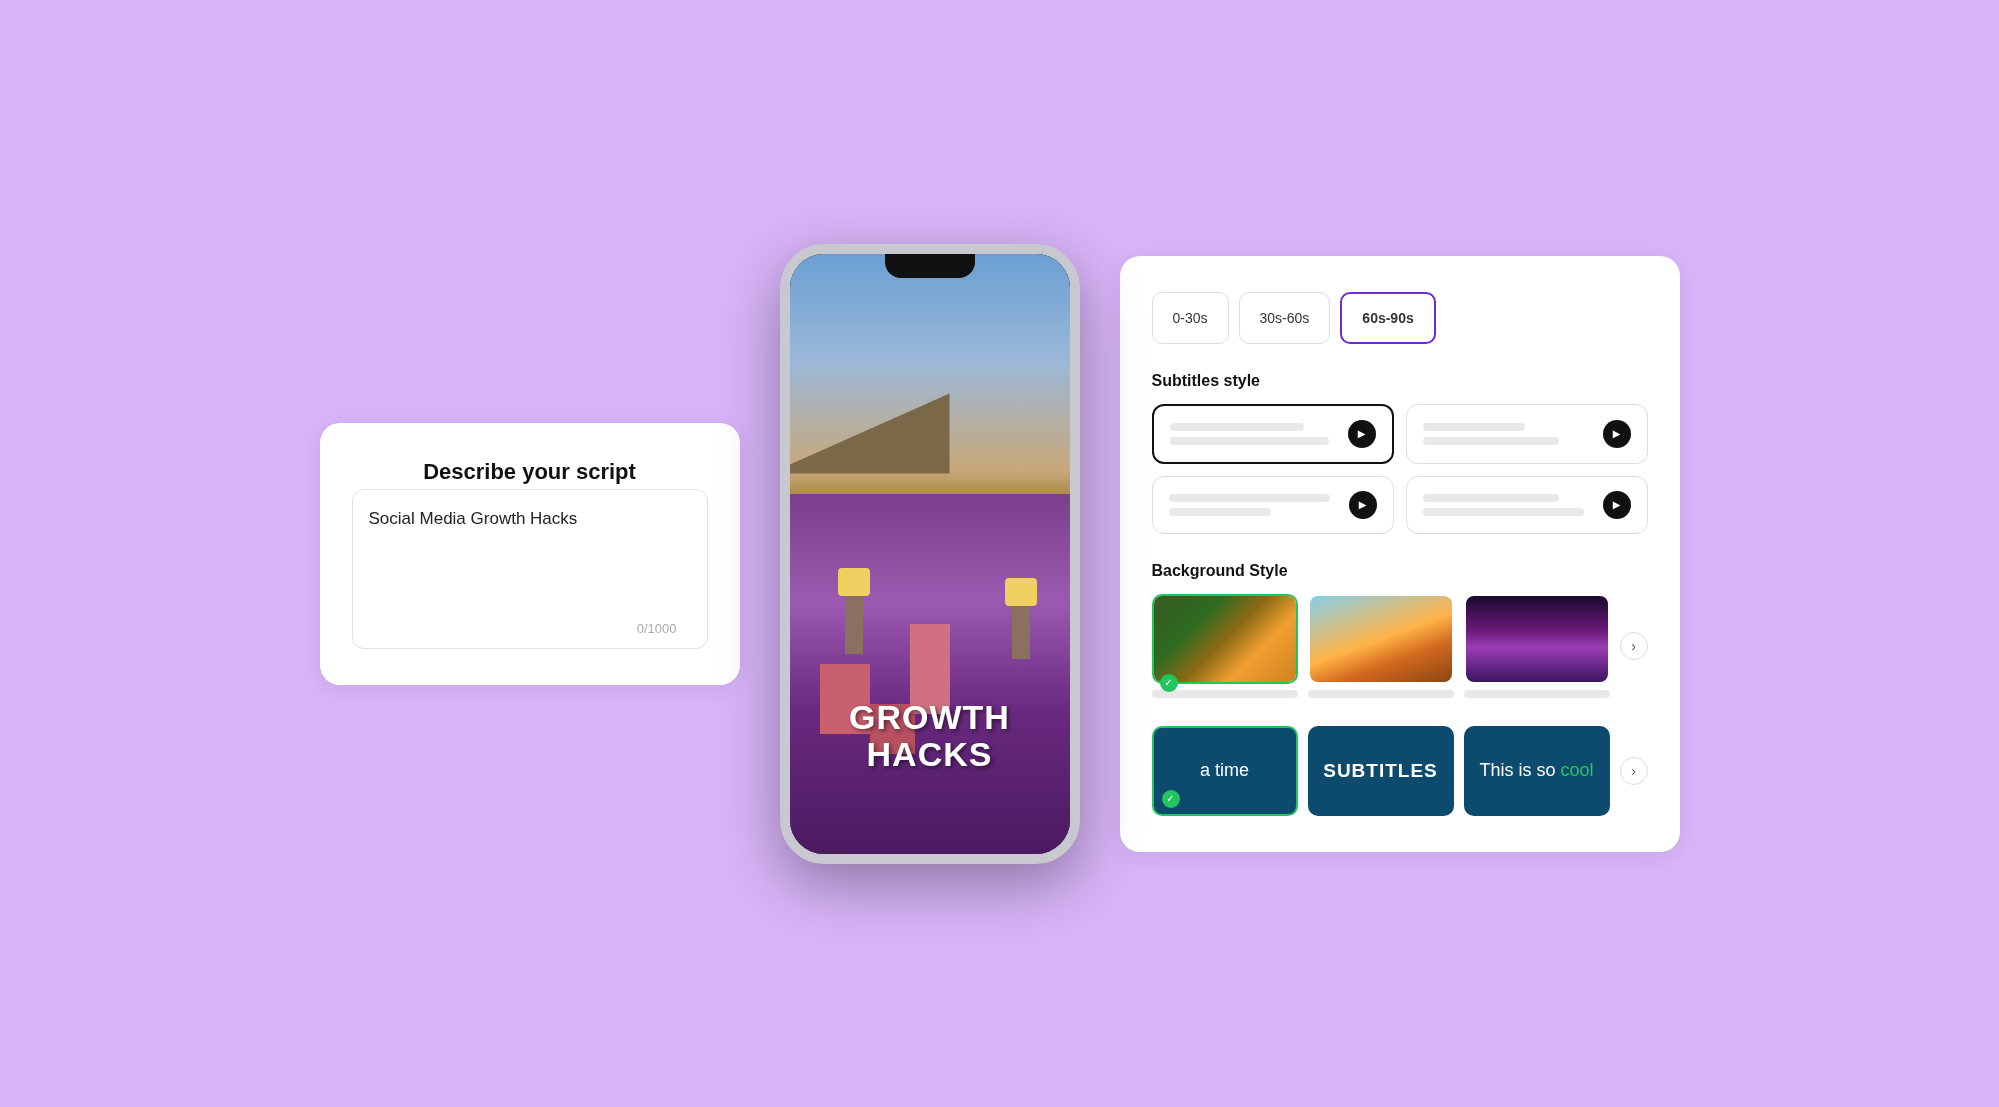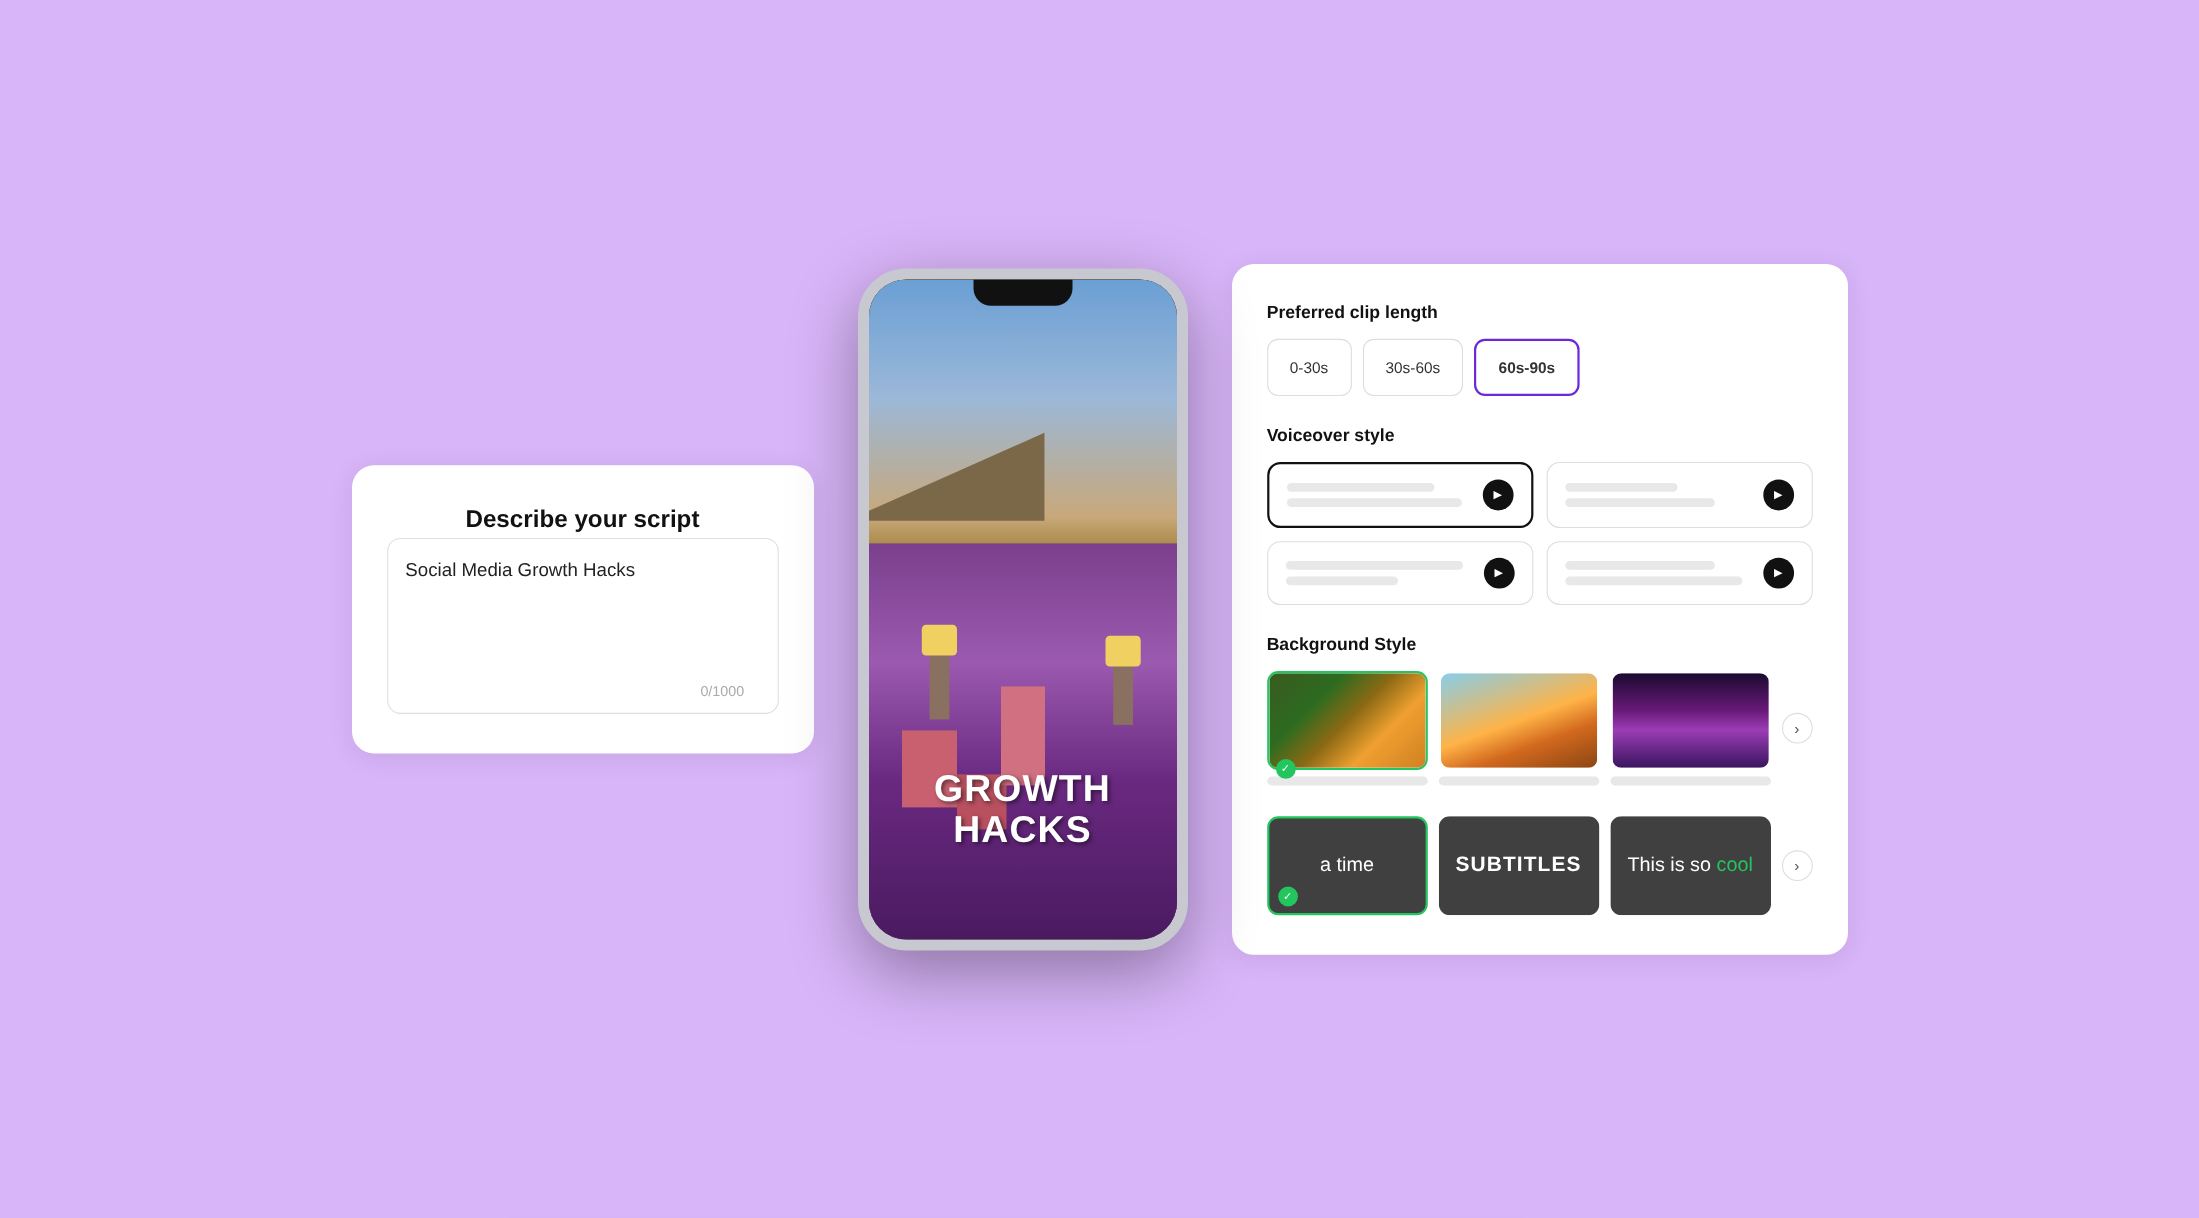--- a/index.html
+++ b/index.html
@@ -358,21 +358,21 @@
       display: flex;
       gap: 10px;
       align-items: center;
     }
 
     .subtitle-card {
       flex: 1;
       height: 90px;
       border-radius: 10px;
       display: flex; align-items: center; justify-content: center;
-      background: #404040;
+      background: #0c4a6e;
       cursor: pointer;
       position: relative;
       border: 2px solid transparent;
       overflow: hidden;
     }
 
     .subtitle-card.selected {
       border: 2.5px solid #22c55e;
     }
 
@@ -455,30 +455,29 @@
             </div>
           </div>
         </div>
       </div>
     </div>
   </div>
 
   <div class="settings-panel">
 
     <div class="section">
-      <div class="section-title">Preferred clip length</div>
       <div class="clip-buttons">
         <button class="clip-btn">0-30s</button>
         <button class="clip-btn">30s-60s</button>
         <button class="clip-btn active">60s-90s</button>
       </div>
     </div>
 
     <div class="section">
-      <div class="section-title">Voiceover style</div>
+      <div class="section-title">Subtitles style</div>
       <div class="voiceover-grid">
 
         <div class="voice-card active">
           <div class="voice-bar-group">
             <div class="voice-bar medium"></div>
             <div class="voice-bar long"></div>
           </div>
           <div class="play-btn">▶</div>
         </div>
 

